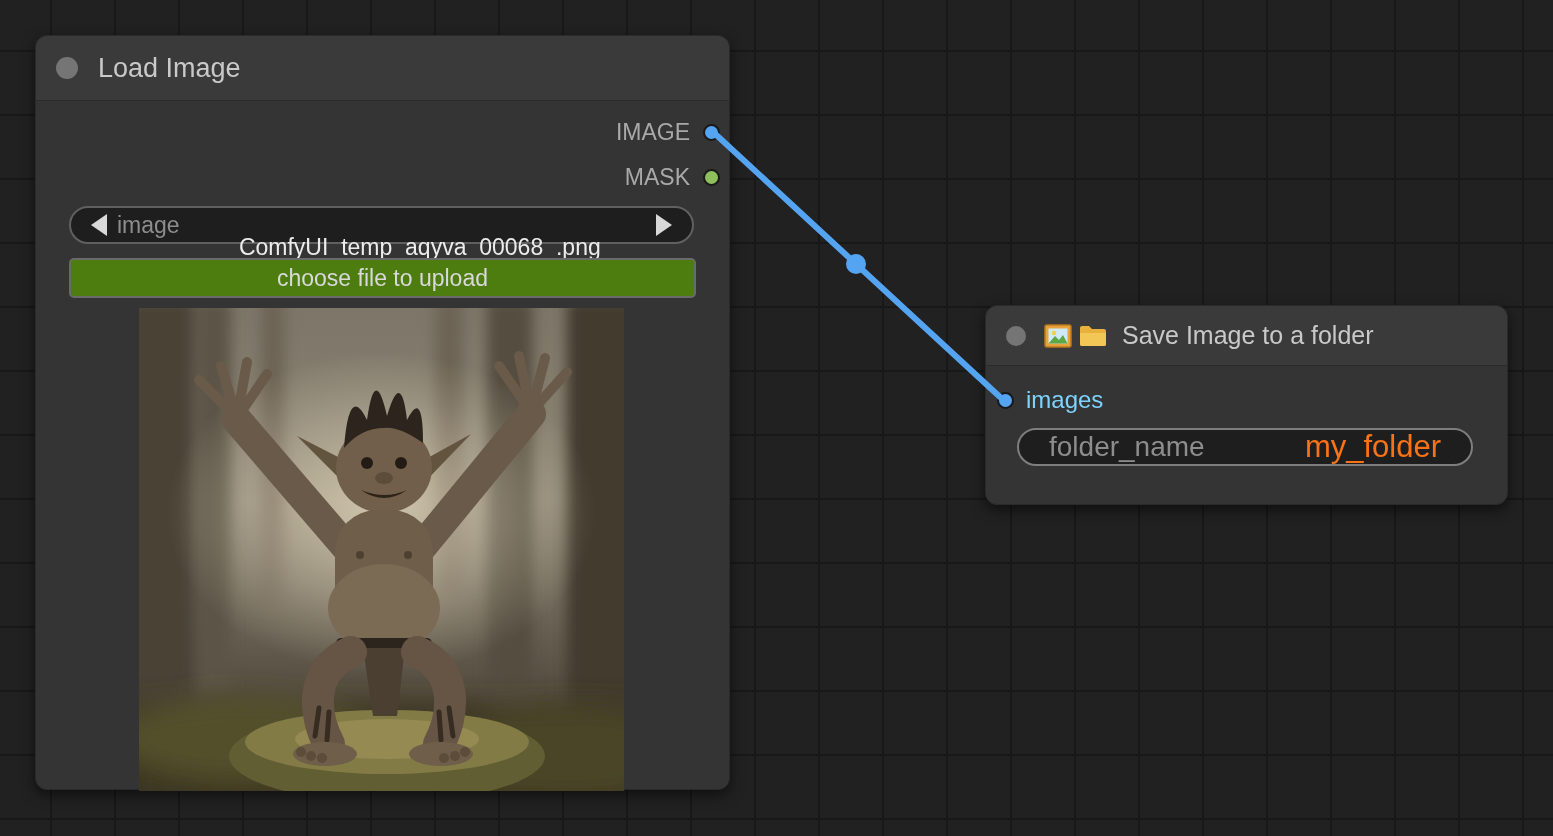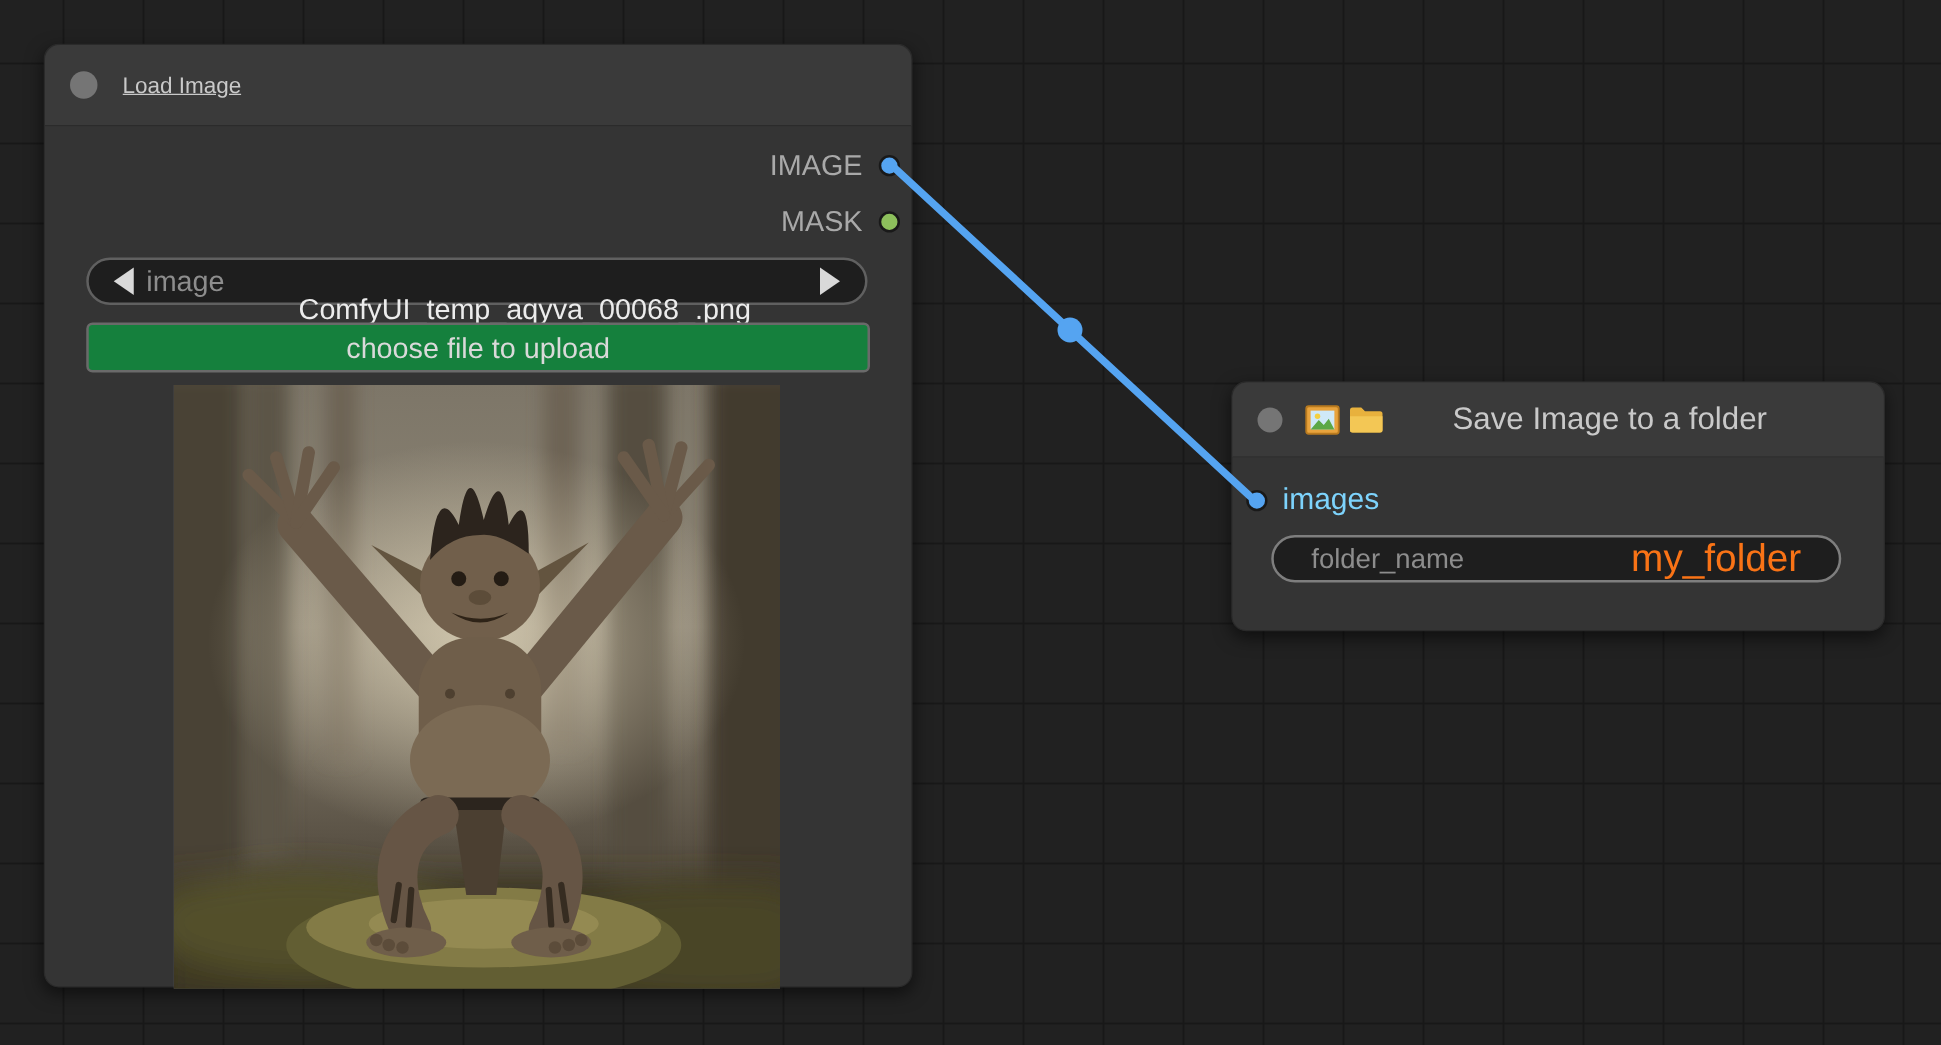--- a/index.html
+++ b/index.html
@@ -40,21 +40,21 @@
   .title-text {
     color: #c9c9c9;
     white-space: nowrap;
     overflow: hidden;
   }
 
   
   .node-load { left: 35px; top: 35px; width: 695px; height: 755px; }
   .node-load .node-title { height: 65px; padding: 0 20px; }
   .node-load .title-dot { width: 22px; height: 22px; margin-right: 20px; }
-  .node-load .title-text { font-size: 18px; text-decoration: underline; }
+  .node-load .title-text { font-size: 27px; }
 
   .slot-row {
     position: absolute;
     display: flex;
     align-items: center;
     height: 34px;
   }
   .slot-out { right: 9px; justify-content: flex-end; }
   .slot-label { color: #a9a9a9; font-size: 23px; }
   .slot-dot {
@@ -85,21 +85,21 @@
   .combo-label { color: #8d8d8d; margin: 0 14px 0 10px; }
   .combo-value { flex: 1; text-align: center; color: #ececec; white-space: nowrap; overflow: hidden; margin-top: 44px; }
   .arrow { width: 0; height: 0; flex: none; }
   .arrow-left  { border-top: 11px solid transparent; border-bottom: 11px solid transparent; border-right: 16px solid #d9d9d9; }
   .arrow-right { border-top: 11px solid transparent; border-bottom: 11px solid transparent; border-left: 16px solid #d9d9d9; margin-left: 10px; }
 
   .upload-button {
     position: absolute;
     left: 33px; top: 222px;
     width: 627px; height: 40px;
-    background: #15803d;
+    background: #4d7c0f;
     border: 2px solid #6a6a6a;
     border-radius: 5px;
     display: flex;
     align-items: center;
     justify-content: center;
     color: #d9d9d9;
     font-size: 23px;
     cursor: pointer;
   }
 
@@ -109,38 +109,38 @@
     width: 485px; height: 483px;
     overflow: hidden;
     background: #555;
   }
   .image-preview svg { display: block; width: 100%; height: 100%; }
 
   
   .node-save { left: 985px; top: 305px; width: 523px; height: 200px; }
   .node-save .node-title { height: 60px; padding: 0 20px; }
   .node-save .title-dot { width: 20px; height: 20px; margin-right: 18px; }
-  .node-save .title-text { font-size: 25px; margin-left: 40px; }
+  .node-save .title-text { font-size: 25px; }
   .title-icons { display: flex; align-items: center; margin-right: 14px; }
   .title-icons svg { display: block; }
   .icon-gap { width: 6px; }
 
   .slot-in { left: 11px; }
   .slot-in .slot-dot { margin: 0 12px 0 0; }
   .slot-in .slot-label { color: #7dd3fc; font-size: 24px; }
   .node-save .row-images { top: 77px; }
 
   .folder-widget {
     left: 31px; top: 122px;
     width: 456px; height: 38px;
     border-color: #7e7e7e;
     padding: 0 30px;
     justify-content: space-between;
   }
-  .folder-label { color: #8d8d8d; font-size: 22px; }
+  .folder-label { color: #8d8d8d; font-size: 28px; }
   .folder-value { color: #f97316; font-size: 31px; }
 
   
   .link-layer {
     position: absolute;
     left: 0; top: 0;
     width: 1553px; height: 836px;
     z-index: 3;
     pointer-events: none;
   }

